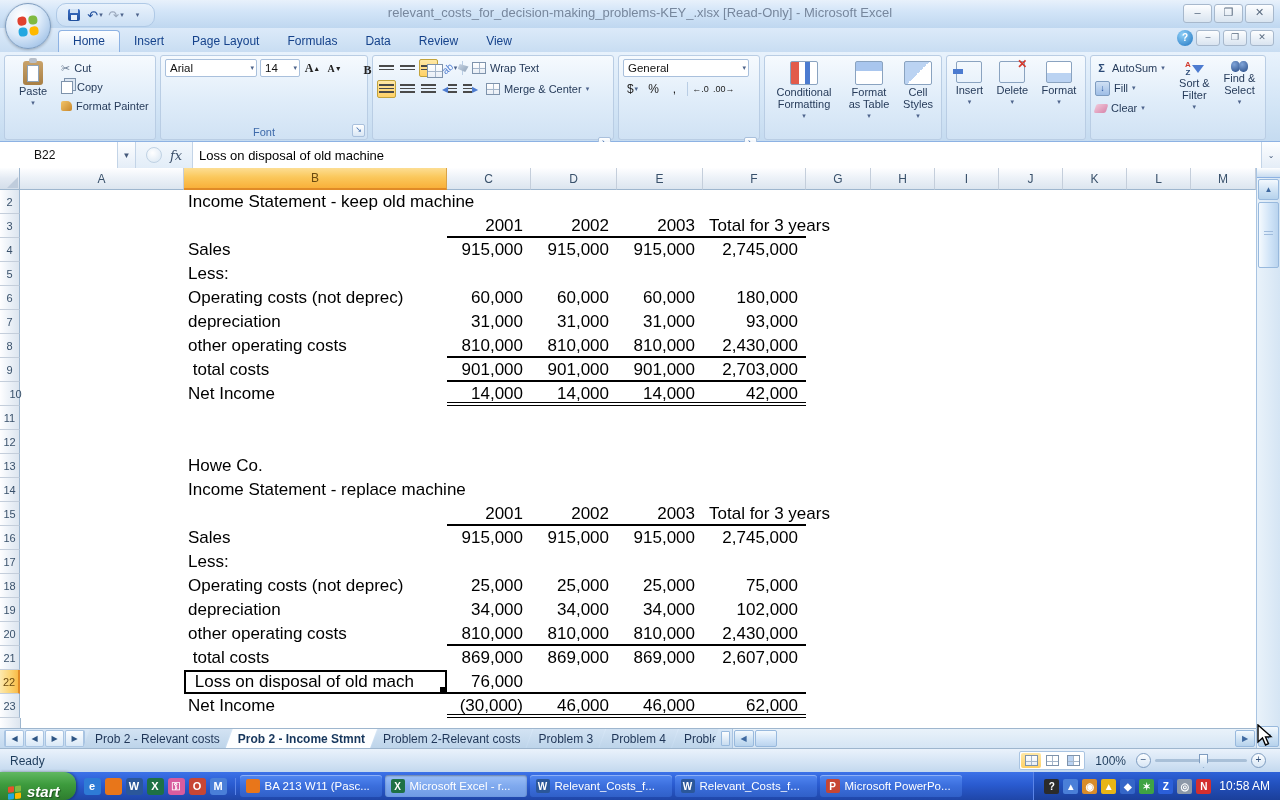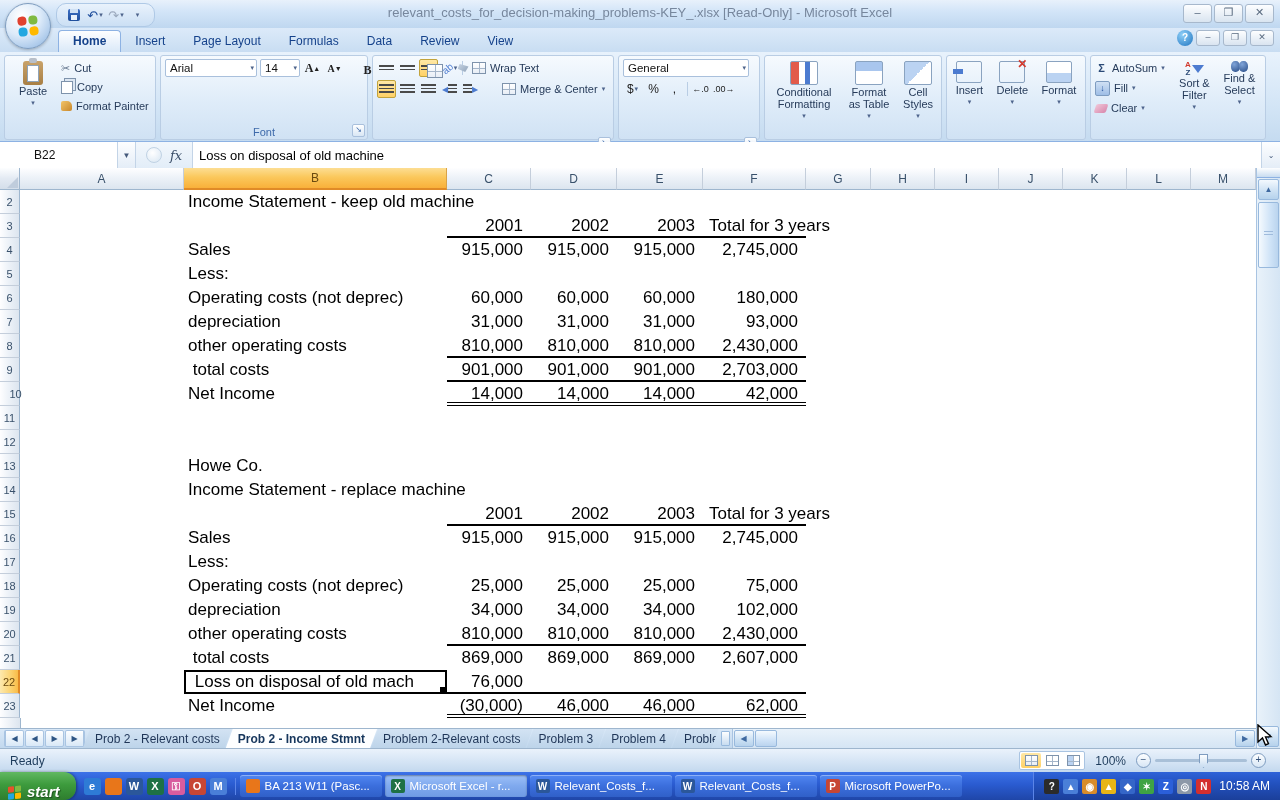--- a/index.html
+++ b/index.html
@@ -15,21 +15,21 @@
   .floppy{width:12px;height:12px;background:linear-gradient(#3D6FC4,#1F4E9C);border-radius:2px;position:relative;}
   .floppy:before{content:"";position:absolute;left:2px;top:0;width:8px;height:4px;background:#CFE0F4;}
   .floppy:after{content:"";position:absolute;left:3px;bottom:1px;width:6px;height:5px;background:#E8F0FB;}
   .grayed{color:#9AA8BC;}
   .title-text{position:absolute;left:0;right:0;top:0;height:28px;line-height:26px;text-align:center;font-size:13px;color:#77879D;}
   .winbtns{position:absolute;right:6px;top:4px;display:flex;gap:2px;z-index:31;}
   .winbtn{width:27px;height:17px;border:1px solid #A7B8CC;border-radius:3px;background:linear-gradient(#FDFEFF,#D9E4F0);color:#5A6B80;font-size:11px;line-height:15px;text-align:center;}
   
   .tabsrow{position:absolute;left:0;top:28px;width:1280px;height:24px;background:linear-gradient(#DCEAF9,#C8DDF2);display:flex;align-items:flex-end;padding-left:58px;box-sizing:border-box;}
   .rtab{padding:3px 14px 4px 14px;font-size:12px;color:#15428B;border-radius:4px 4px 0 0;cursor:default;}
-  .rtab.active{background:linear-gradient(#FDFEFF,#E8F1FB 60%,#DAE9F8);border:1px solid #8DB2E3;border-bottom:none;font-weight:bold;}
+  .rtab.active{background:linear-gradient(#FDFEFF,#E8F1FB 60%,#DAE9F8);border:1px solid #8DB2E3;border-bottom:none;font-weight:normal;}
   .ribwin{position:absolute;right:6px;top:30px;display:flex;gap:3px;align-items:center;}
   .helporb{width:16px;height:16px;border-radius:50%;background:radial-gradient(circle at 35% 30%,#8FD0F8,#1F74C0);color:#fff;font-size:10px;font-weight:bold;text-align:center;line-height:16px;}
   .ribwin .winbtn{width:22px;height:14px;line-height:12px;font-size:9px;}
   
   .ribbon{position:absolute;left:0;top:52px;width:1280px;height:90px;background:linear-gradient(#E8F2FC,#D3E5F6 60%,#C5DBF0);border-bottom:1px solid #8DB2E3;display:flex;padding:2px 0 0 2px;box-sizing:border-box;}
   .rgroup{margin:1px 2px;border:1px solid #B9CDE4;border-radius:3px;background:linear-gradient(#F6FAFE,#DFECF9 55%,#D0E2F4);display:flex;flex-direction:column;box-sizing:border-box;}
   .rbody{flex:1;display:flex;padding:3px 4px 0 4px;gap:4px;}
   .rfoot{height:15px;display:flex;align-items:center;justify-content:center;font-size:11px;color:#3E6AAA;position:relative;margin-top:42px;}
   .launcher{position:absolute;right:2px;bottom:2px;width:11px;height:11px;border:1px solid #A9C0DC;border-radius:2px;font-size:8px;line-height:9px;text-align:center;color:#3E6AAA;background:linear-gradient(#FFF,#D9E7F5);}
   .bigbtn{display:flex;flex-direction:column;align-items:center;justify-content:flex-start;padding:2px 4px;border-radius:3px;font-size:11px;color:#263B5A;text-align:center;line-height:12px;}
@@ -310,21 +310,21 @@
               <span class="lines"></span>
             </div>
           <div class="tbtn">
               <span style="font-size:8px;color:#4C7BD0">◀</span>
               <span class="lines" style="width:9px"></span>
             </div>
           <div class="tbtn">
               <span class="lines" style="width:9px"></span>
               <span style="font-size:8px;color:#4C7BD0">▶</span>
             </div>
-          <div class="smallrow" style="margin-left:20px">
+          <div class="smallrow" style="margin-left:4px">
               <span class="gridico" style="width:12px;height:10px"></span>
               <span>Merge &amp; Center</span>
               <span class="dd" style="font-size:7px;color:#4E648C">▾</span>
             </div>
         </div>
       </div>
       <div class="rfoot">
           <span>Alignment</span>
           <span class="launcher">↘</span>
         </div>

